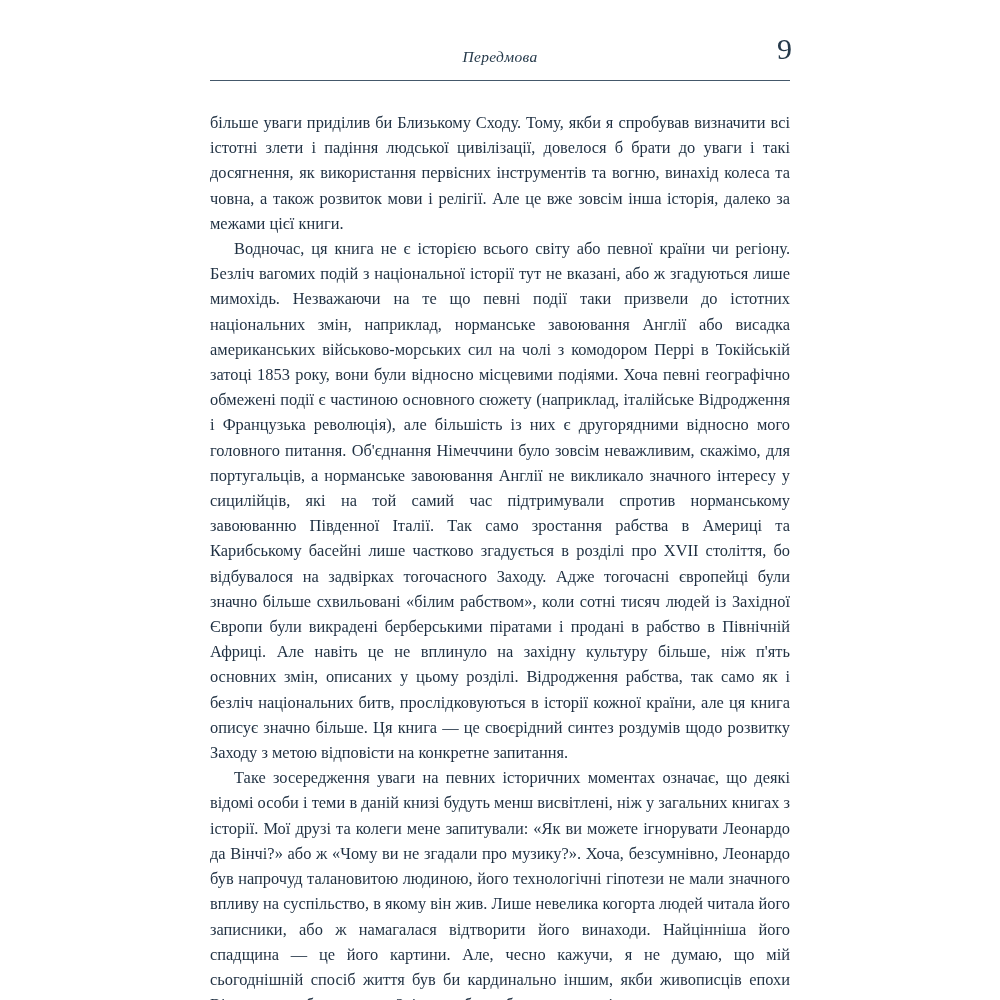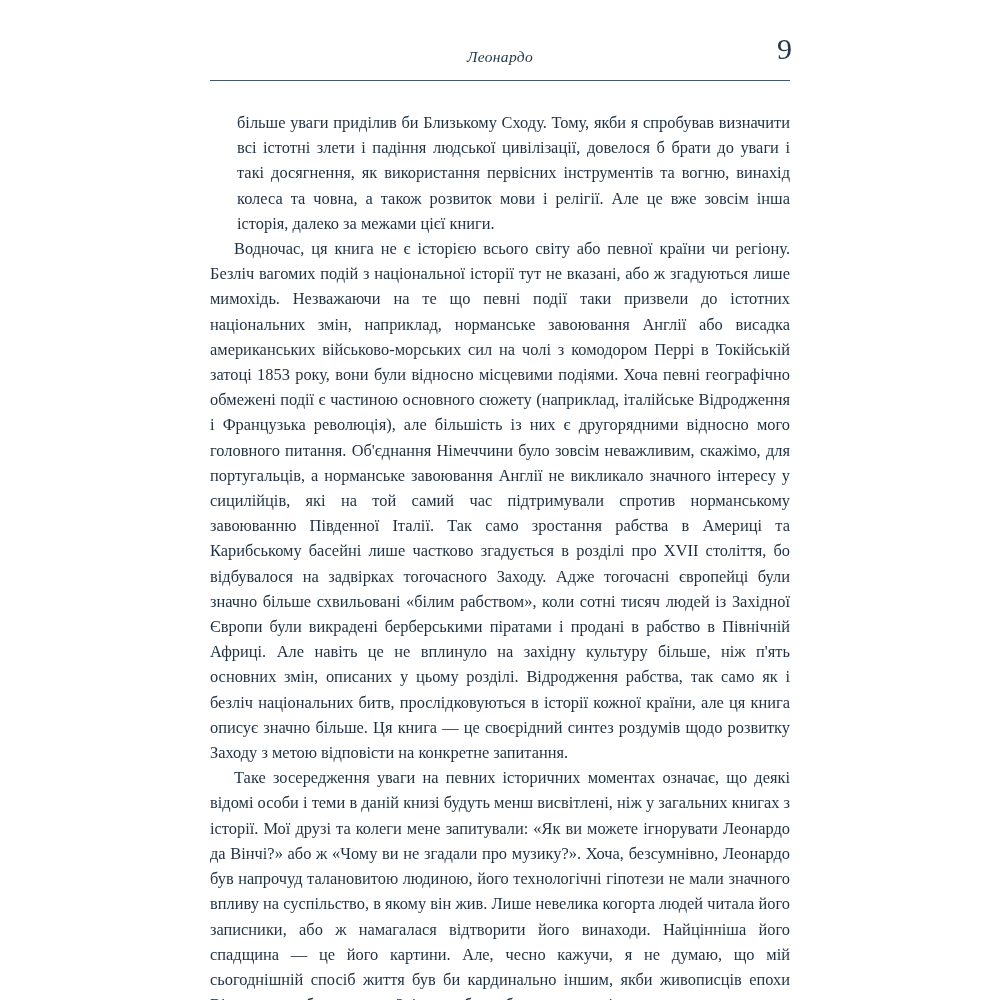--- a/index.html
+++ b/index.html
@@ -64,32 +64,31 @@
     text-align: justify;
     color: #1f3042;
     hyphens: none;
   }
   .body-text p {
     margin: 0;
     text-indent: 24px;
   }
   .body-text p.noindent {
     text-indent: 0;
-    margin-left: 27px;
   }
 </style>
 </head>
 <body>
 
 <div class="page">
   <div class="page-inner">
 
     <div class="header">
       <div class="folio">9</div>
-      <div class="running-title">Леонардо</div>
+      <div class="running-title">Передмова</div>
       <div class="rule"></div>
     </div>
 
     <div class="body-text">
       <p class="noindent">більше уваги приділив би Близькому Сходу. Тому, якби я спробував визначити всі істотні злети і падіння людської цивілізації, довелося б брати до уваги і такі досягнення, як використання первісних інструментів та вогню, винахід колеса та човна, а також розвиток мови і релігії. Але це вже зовсім інша історія, далеко за межами цієї книги.</p>
       <p>Водночас, ця книга не є історією всього світу або певної країни чи регіону. Безліч вагомих подій з національної історії тут не вказані, або ж згадуються лише мимохідь. Незважаючи на те що певні події таки призвели до істотних національних змін, наприклад, норманське завоювання Англії або висадка американських військово-морських сил на чолі з комодором Перрі в Токійській затоці 1853 року, вони були відносно місцевими подіями. Хоча певні географічно обмежені події є частиною основного сюжету (наприклад, італійське Відродження і Французька революція), але більшість із них є другорядними відносно мого головного питання. Об'єднання Німеччини було зовсім неважливим, скажімо, для португальців, а норманське завоювання Англії не викликало значного інтересу у сицилійців, які на той самий час підтримували спротив норманському завоюванню Південної Італії. Так само зростання рабства в Америці та Карибському басейні лише частково згадується в розділі про XVII століття, бо відбувалося на задвірках тогочасного Заходу. Адже тогочасні європейці були значно більше схвильовані «білим рабством», коли сотні тисяч людей із Західної Європи були викрадені берберськими піратами і продані в рабство в Північній Африці. Але навіть це не вплинуло на західну культуру більше, ніж п'ять основних змін, описаних у цьому розділі. Відродження рабства, так само як і безліч національних битв, прослідковуються в історії кожної країни, але ця книга описує значно більше. Ця книга — це своєрідний синтез роздумів щодо розвитку Заходу з метою відповісти на конкретне запитання.</p>
       <p>Таке зосередження уваги на певних історичних моментах означає, що деякі відомі особи і теми в даній книзі будуть менш висвітлені, ніж у загальних книгах з історії. Мої друзі та колеги мене запитували: «Як ви можете ігнорувати Леонардо да Вінчі?» або ж «Чому ви не згадали про музику?». Хоча, безсумнівно, Леонардо був напрочуд талановитою людиною, його технологічні гіпотези не мали значного впливу на суспільство, в якому він жив. Лише невелика когорта людей читала його записники, або ж намагалася відтворити його винаходи. Найцінніша його спадщина — це його картини. Але, чесно кажучи, я не думаю, що мій сьогоднішній спосіб життя був би кардинально іншим, якби живописців епохи Відродження було менше. Звісно, якби не було художників,</p>
     </div>
 
   </div>

